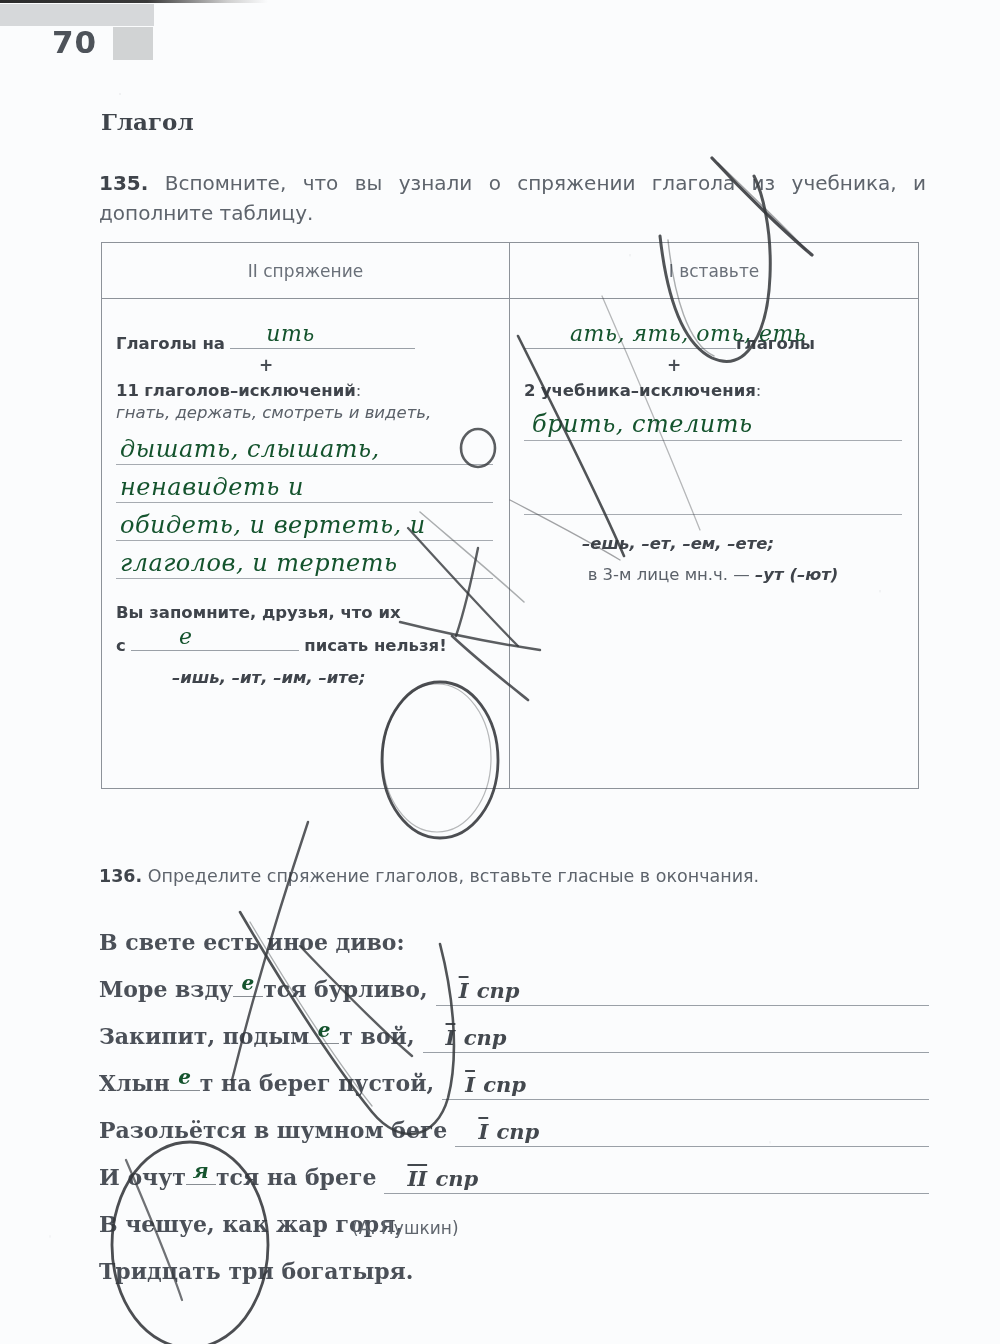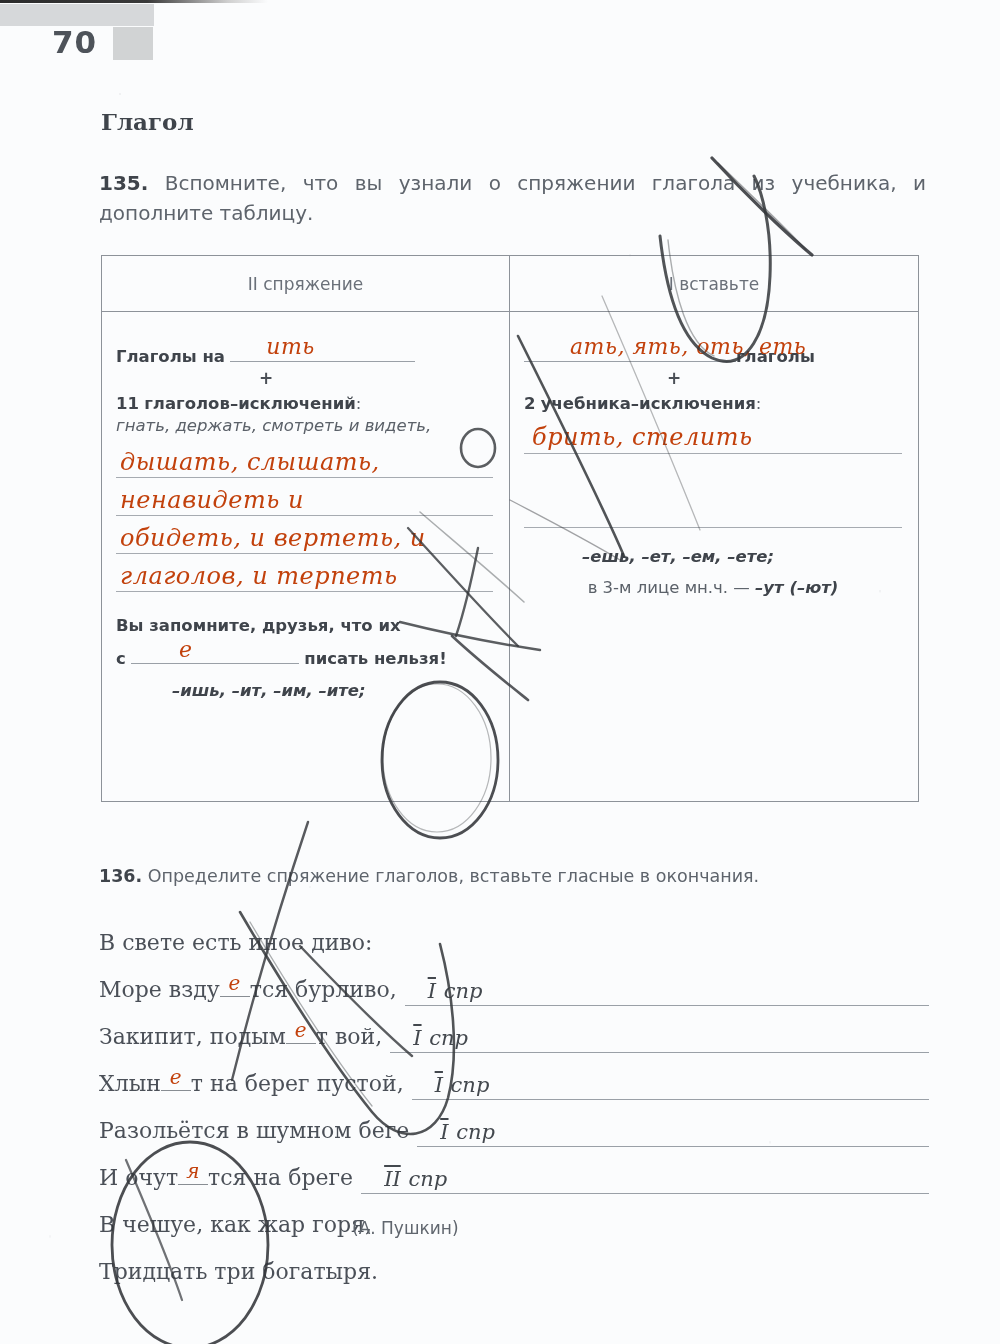--- a/index.html
+++ b/index.html
@@ -55,21 +55,21 @@
   
   #ex135 {
     position:absolute; left:99px; top:168px; width:827px;
     font-size:20px; line-height:30px; color:#5e646c;
     text-align:justify;
   }
   #ex135 .num { font-weight:bold; color:#3f444b; }
 
   
   #conj-table {
-    position:absolute; left:101px; top:255px;
+    position:absolute; left:101px; top:242px;
     width:818px; height:547px;
     border:1.2px solid #8d9299;
   }
   .tbl-head {
     height:56px; display:flex;
     border-bottom:1.2px solid #8d9299;
   }
   .tbl-body { display:flex; height:489px; }
   .col {
     width:50%; position:relative;
@@ -99,37 +99,37 @@
   .write-lines { position:relative; margin-top:7px; height:150px; }
   .write-lines .wl {
     position:absolute; left:0; width:100%;
     border-bottom:1px solid #a6abb1; height:0;
   }
 
   
   .hand {
     font-family:"DejaVu Serif", serif;
     font-style:italic;
-    color:#c2410c;
+    color:#14532d;
     letter-spacing:.5px;
   }
   .hand-md { font-size:22px; }
   .hand-lg { font-size:24px; }
 
   
   #ex136 {
     position:absolute; left:99px; top:866px; width:827px;
     font-size:17.5px; color:#5e646c;
   }
   #ex136 .num { font-weight:bold; color:#3f444b; }
 
   #poem {
     position:absolute; left:99px; top:912px; width:830px;
     font-family:"DejaVu Serif", serif;
-    font-size:22px; color:#4b5058;
+    font-size:22px; color:#4b5058;font-weight:bold;
   }
   .poem-row {
     height:47px; position:relative; display:flex; align-items:flex-end;
   }
   .poem-text { white-space:nowrap; padding-bottom:4px; }
   .gap {
     display:inline-block; width:30px; border-bottom:1px solid #888d93;
     text-align:center; position:relative;
   }
   .gap .hand {

